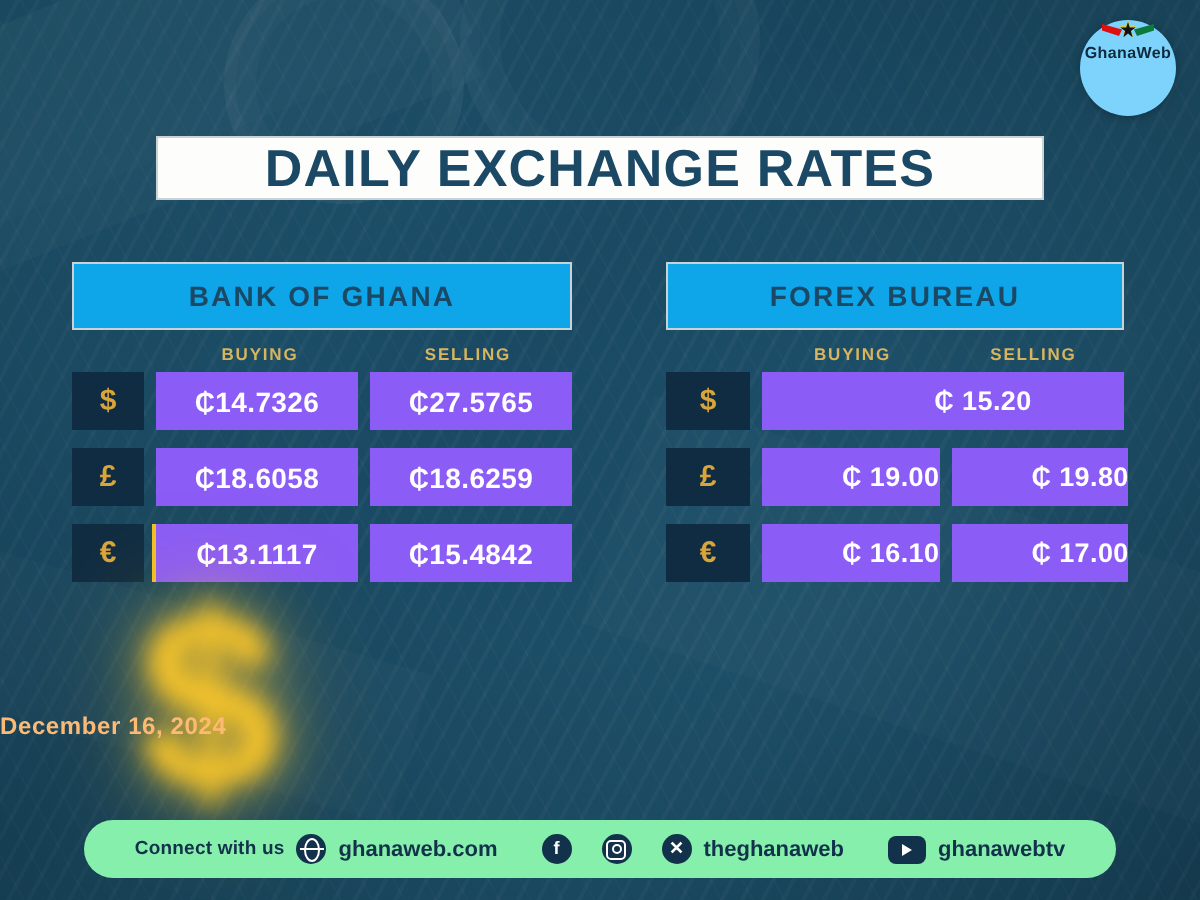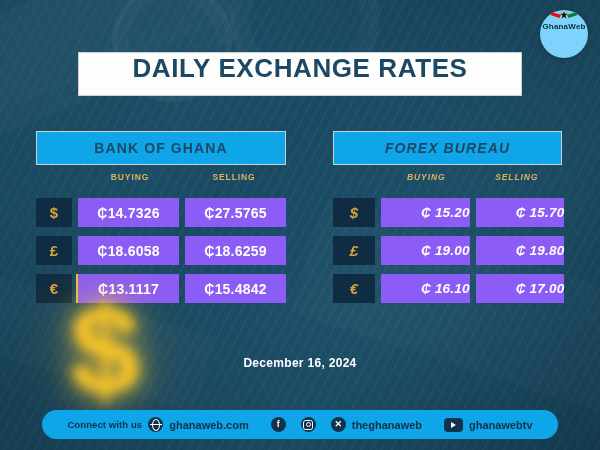--- a/index.html
+++ b/index.html
@@ -108,53 +108,53 @@
     clip-path:polygon(50% 0,61% 35%,98% 35%,68% 57%,79% 95%,50% 72%,21% 95%,32% 57%,2% 35%,39% 35%);
   }
   .logo-text {
     font-size:8px; font-weight:bold; color:#0d2b3d;
     letter-spacing:.2px; line-height:9px;
   }
 
   
   .title-bar {
     position:absolute;
-    left:78px; top:52px;
-    width:444px; height:44px;
+    left:78px; top:68px;
+    width:444px; height:32px;
     background:#fdfdfb;
     border:1px solid #c9d3d6;
-    display:flex; justify-content:center;
+    display:flex; align-items:center; justify-content:center;
   }
   .title-bar span {
     font-size:26px; font-weight:bold;
     letter-spacing:.6px;
     color:#1b4965;
   }
 
   
   .section { position:absolute; }
   #sec-bog   { left:36px;  top:131px; width:250px; }
-  #sec-forex { left:333px; top:131px; width:229px;font-style:italic; }
+  #sec-forex { left:333px; top:131px; width:229px; }
 
   .sec-head {
     height:34px;
     background:#0ea5e9;
     border:1px solid #c9d3d6;
     display:flex; align-items:center; justify-content:center;
     margin-bottom:7px;
   }
   .sec-head span {
     font-size:14px; font-weight:bold;
     letter-spacing:1.1px;
     color:#1b4965;
   }
 
   .col-heads {
     display:flex;
-    margin-bottom:16px;
+    margin-bottom:4px;
     padding-left:42px;
   }
   #sec-forex .col-heads { padding-left:48px; }
   .col-heads .ch {
     flex:1;
     text-align:center;
     font-size:8.5px;
     font-weight:bold;
     letter-spacing:.9px;
     color:#d8b45e;
@@ -186,33 +186,33 @@
   }
   #sec-forex .val-box { font-size:13.5px;padding-left:40px; }
 
   
   .val-box.lit { box-shadow:-2px 0 0 0 #f0bf2c; }
 
   
   .date {
     position:absolute;
     left:0; right:0; top:356px;
-    text-align:center;
+    text-align:left;
     font-size:12px;
     font-weight:bold;
-    color:#ffffff;
+    color:#fdba74;
     letter-spacing:.3px;
   }
 
   
   .footer {
     position:absolute;
     left:42px; top:410px;
     width:516px; height:29px;
-    background:#0ea5e9;
+    background:#86efac;
     border-radius:15px;
     display:flex;
     align-items:center;
     justify-content:center;
     gap:6px;
     padding:0 14px;
   }
   .f-text {
     font-size:9.5px;
     font-weight:bold;
@@ -324,21 +324,20 @@
       <span>FOREX BUREAU</span>
     </div>
     <div class="col-heads">
       <div class="ch">BUYING</div>
       <div class="ch">SELLING</div>
     </div>
 
     <div class="rate-row">
       <div class="sym-box">$</div>
       <div class="val-box">₵ 15.20</div>
-      <div class="val-box">₵ 15.70</div>
     </div>
     <div class="rate-row">
       <div class="sym-box">£</div>
       <div class="val-box">₵ 19.00</div>
       <div class="val-box">₵ 19.80</div>
     </div>
     <div class="rate-row">
       <div class="sym-box">€</div>
       <div class="val-box">₵ 16.10</div>
       <div class="val-box">₵ 17.00</div>

